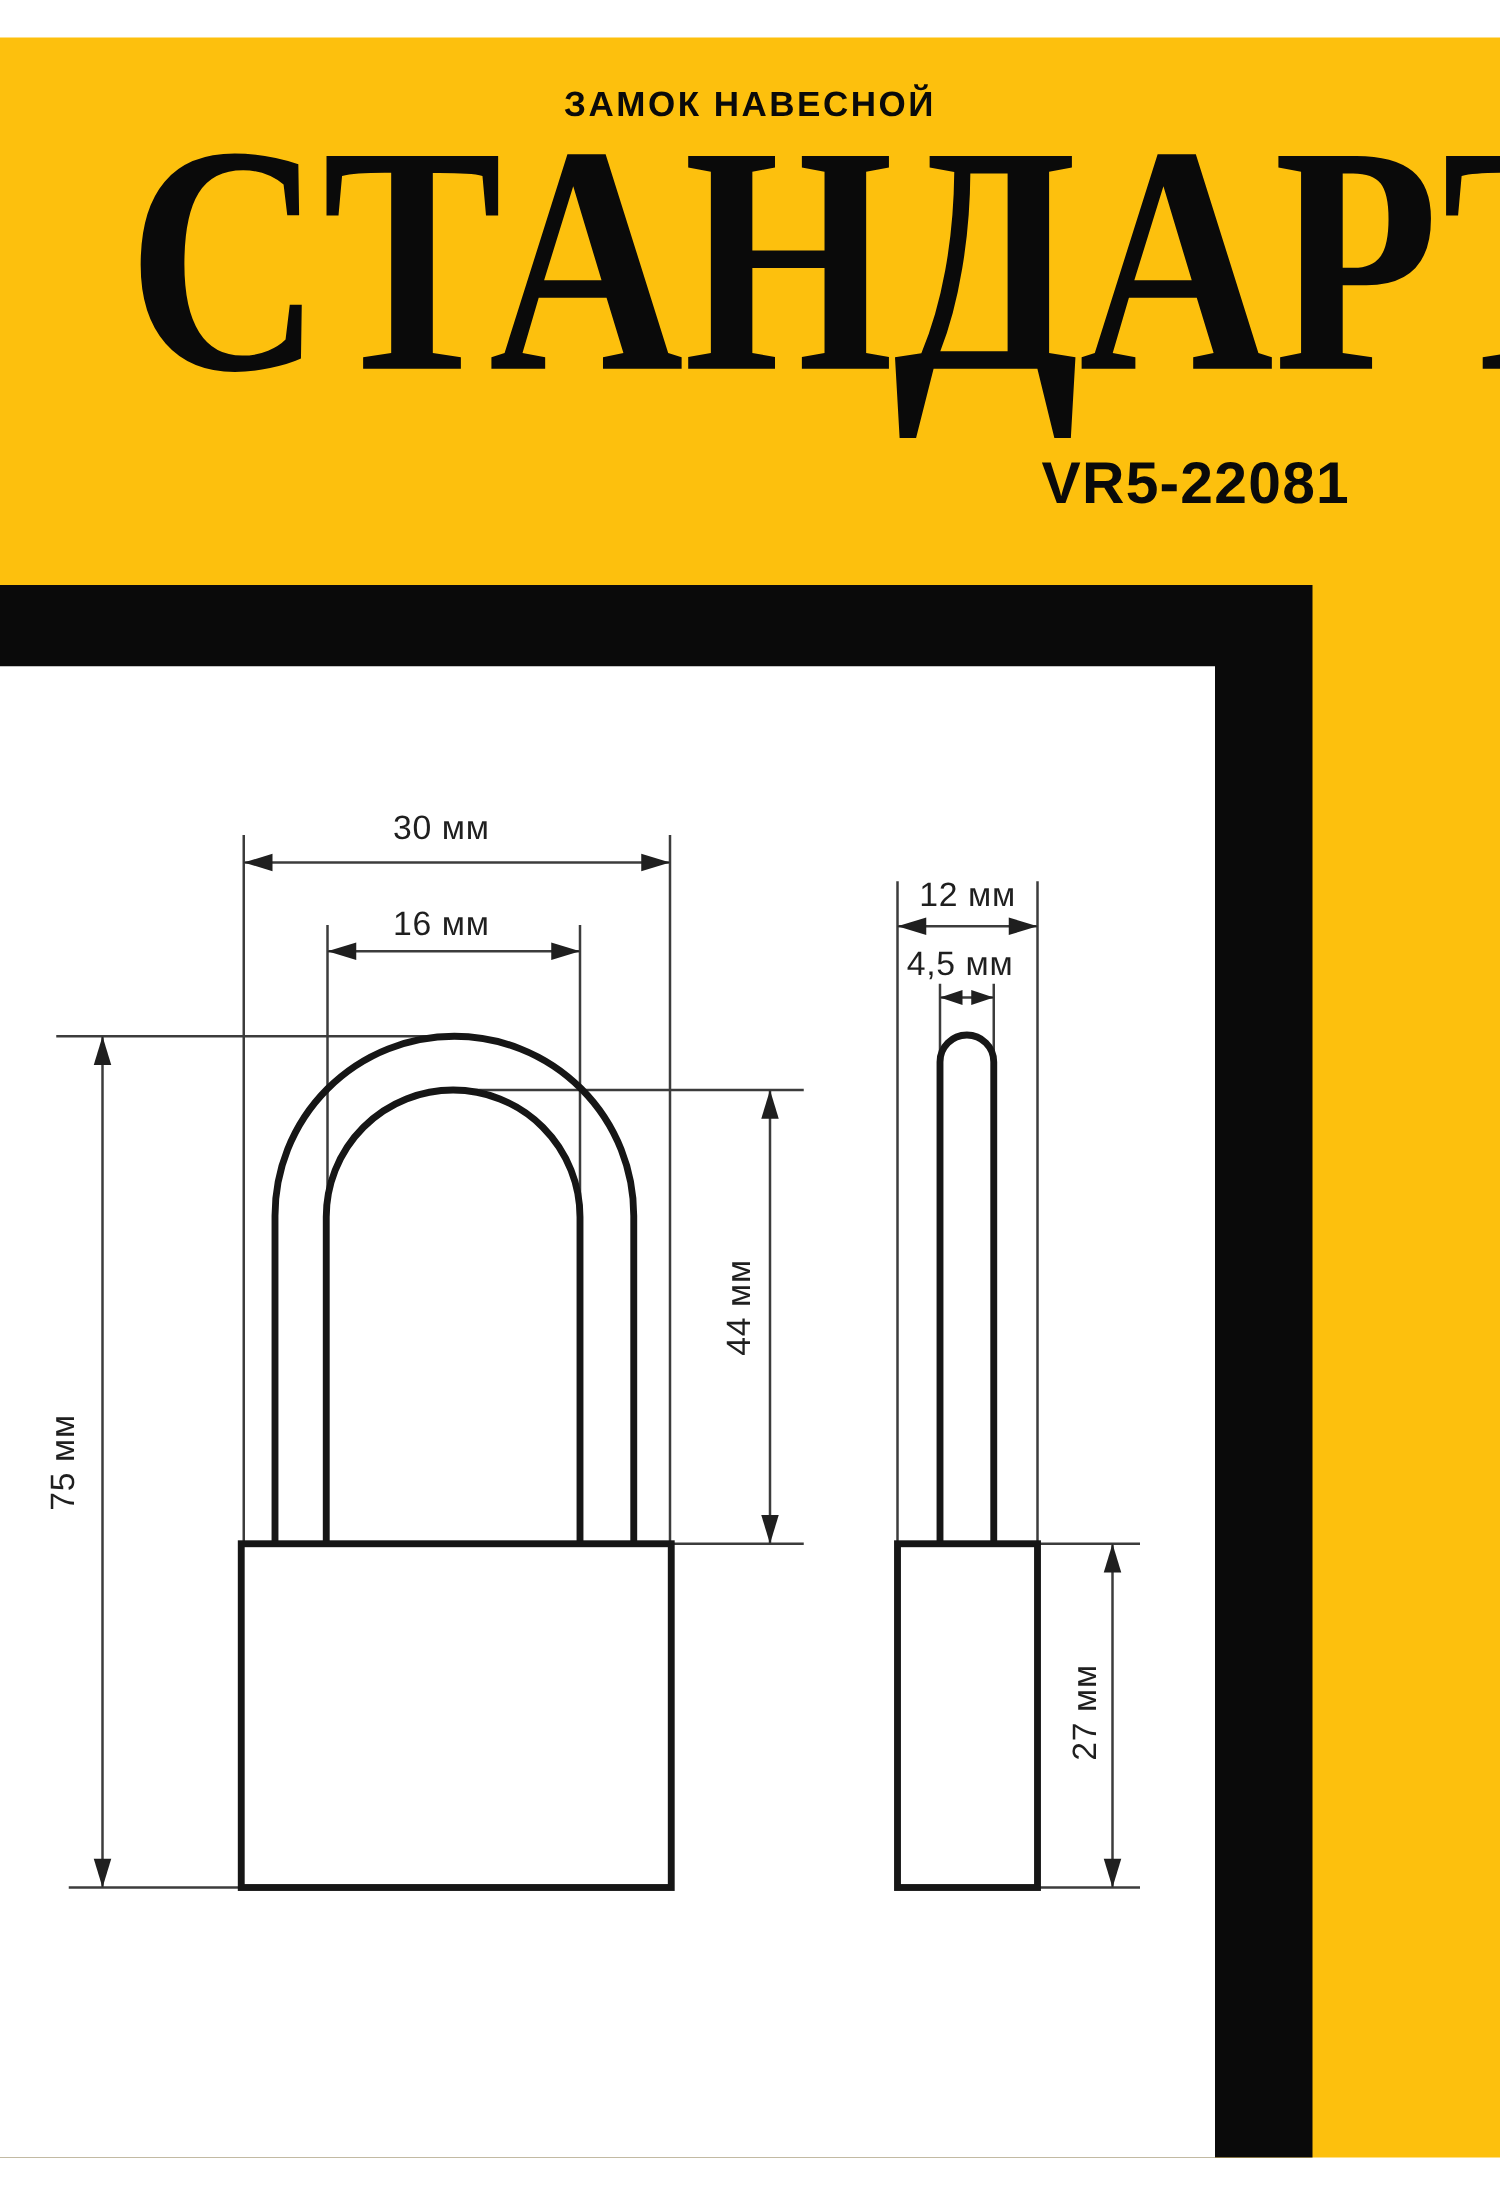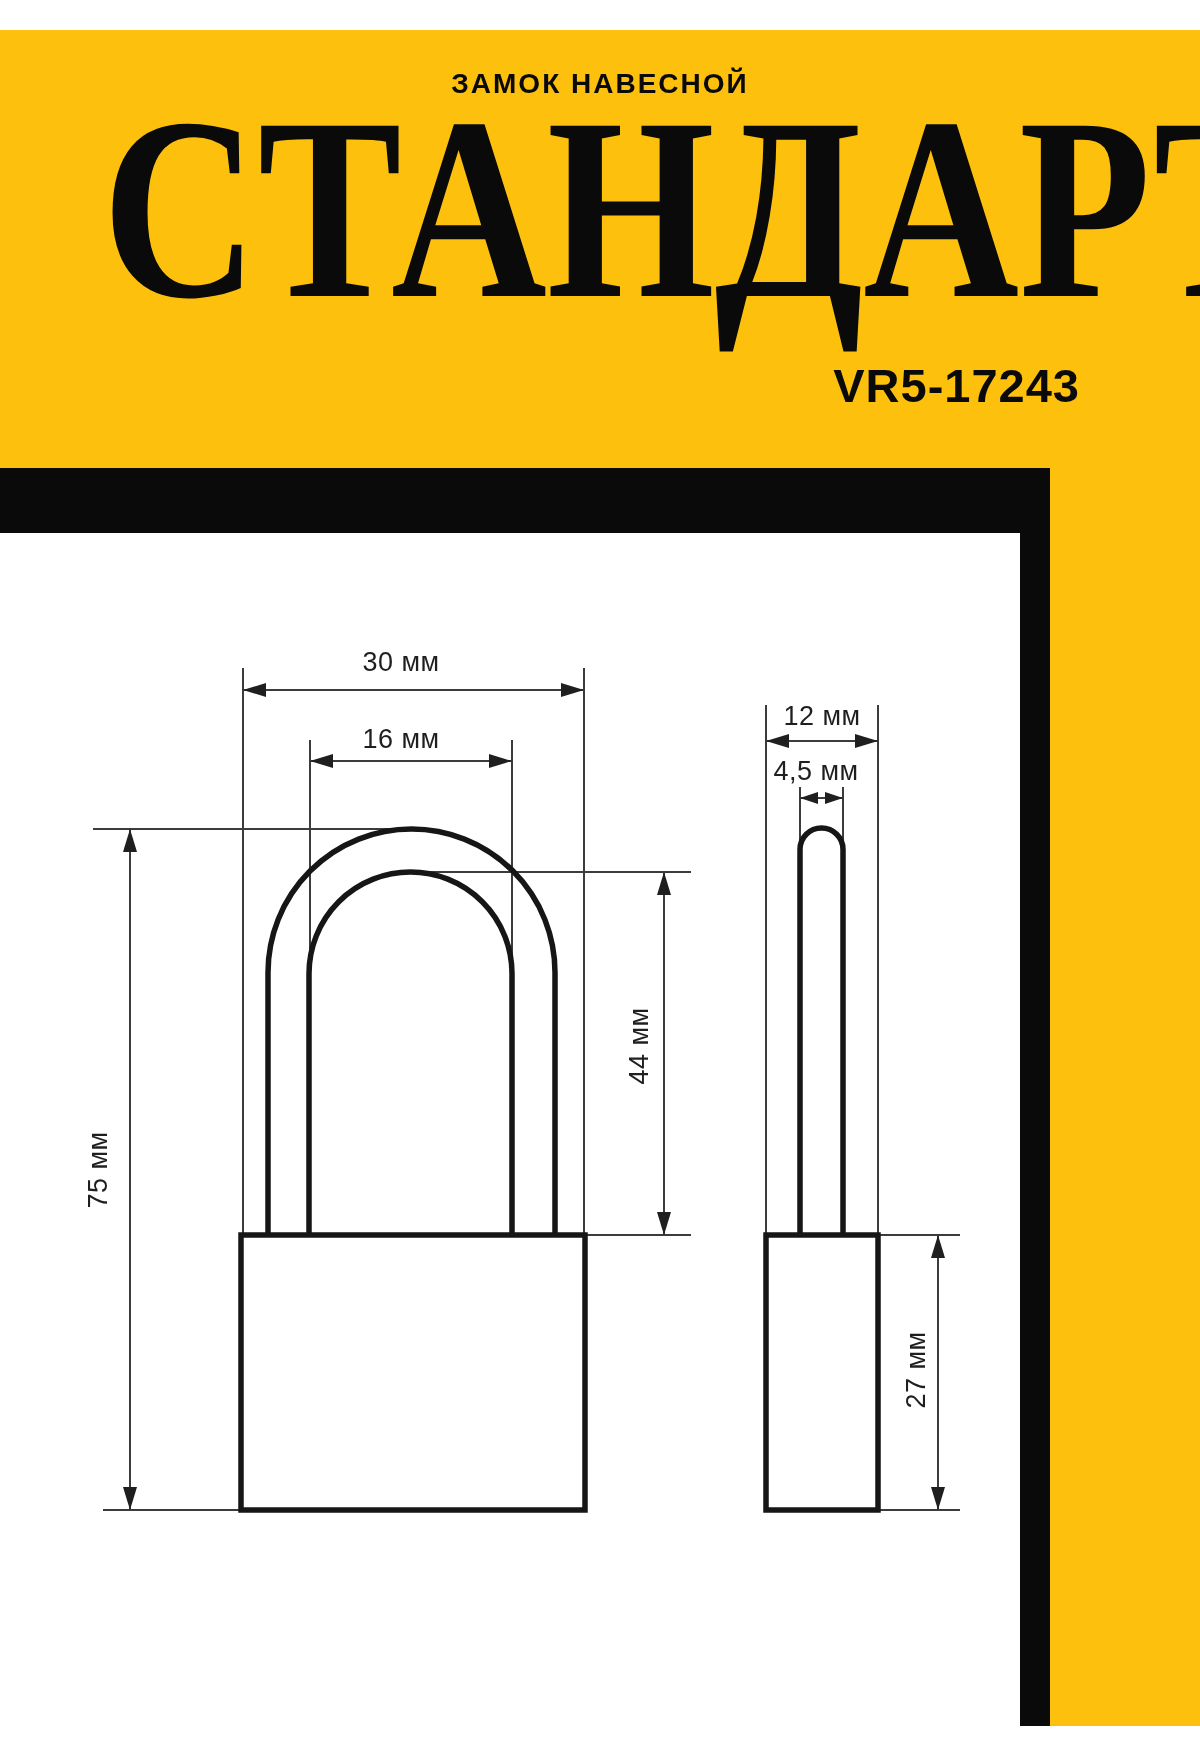--- a/index.html
+++ b/index.html
@@ -8,21 +8,21 @@
   }
   html,body{margin:0;padding:0;background:#888;}
   .page{
     position:relative;width:1200px;height:1760px;margin:0 auto;
     background:var(--paper);overflow:hidden;
     font-family:"Liberation Sans",sans-serif;
   }
   
   .yellow-band{position:absolute;left:0;top:30px;width:1200px;height:1696px;background:var(--yellow);}
   .black-frame{position:absolute;left:0;top:468px;width:1050px;height:1258px;background:var(--black);}
-  .sheet{position:absolute;left:0;top:533px;width:972px;height:1193px;background:var(--paper);padding-left:48px;}
+  .sheet{position:absolute;left:0;top:533px;width:972px;height:1193px;background:var(--paper);}
   .subtitle{
     position:absolute;left:0;top:70px;width:1200px;line-height:1;
     text-align:center;font-size:28px;font-weight:bold;letter-spacing:2px;color:var(--black);
   }
   .title{
     position:absolute;left:0;top:78px;width:1200px;line-height:1;text-align:center;
     font-family:"Liberation Serif",serif;font-weight:bold;font-size:260px;color:var(--black);
     transform:scaleX(0.83);transform-origin:50% 50%;white-space:nowrap;
   }
   .model{
@@ -126,15 +126,15 @@
           <path class="thick" d="M752,1235 V849.5 A21.5,21.5 0 0 1 795,849.5 V1235"></path>
           <rect class="thick-f" x="718" y="1235" width="112" height="275"></rect>
         </g>
 
       </g>
     </svg>
   </div>
 
   <div class="subtitle">ЗАМОК НАВЕСНОЙ</div>
   <div class="title">СТАНДАРТ</div>
-  <div class="model">VR5-17243</div>
+  <div class="model">VR5-22081</div>
 
 </div>
 
 </body></html>

